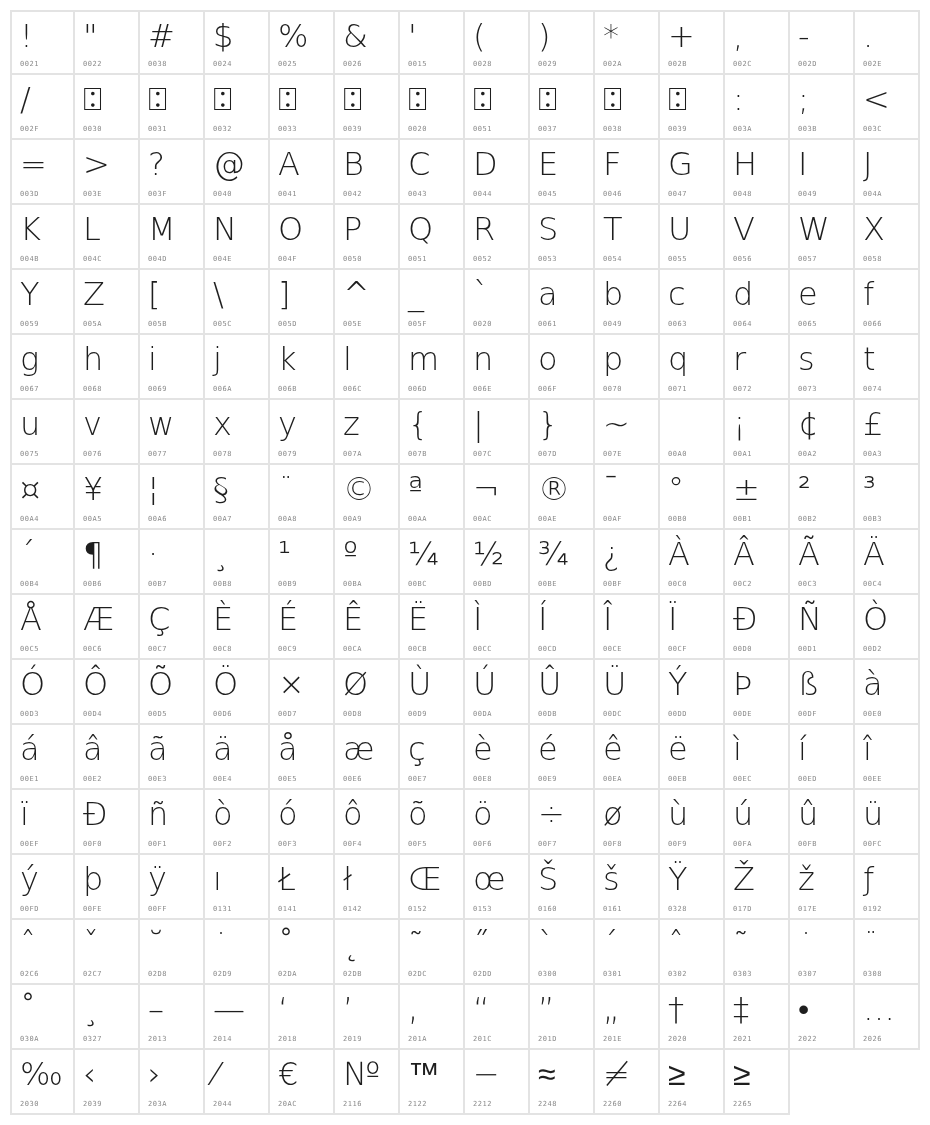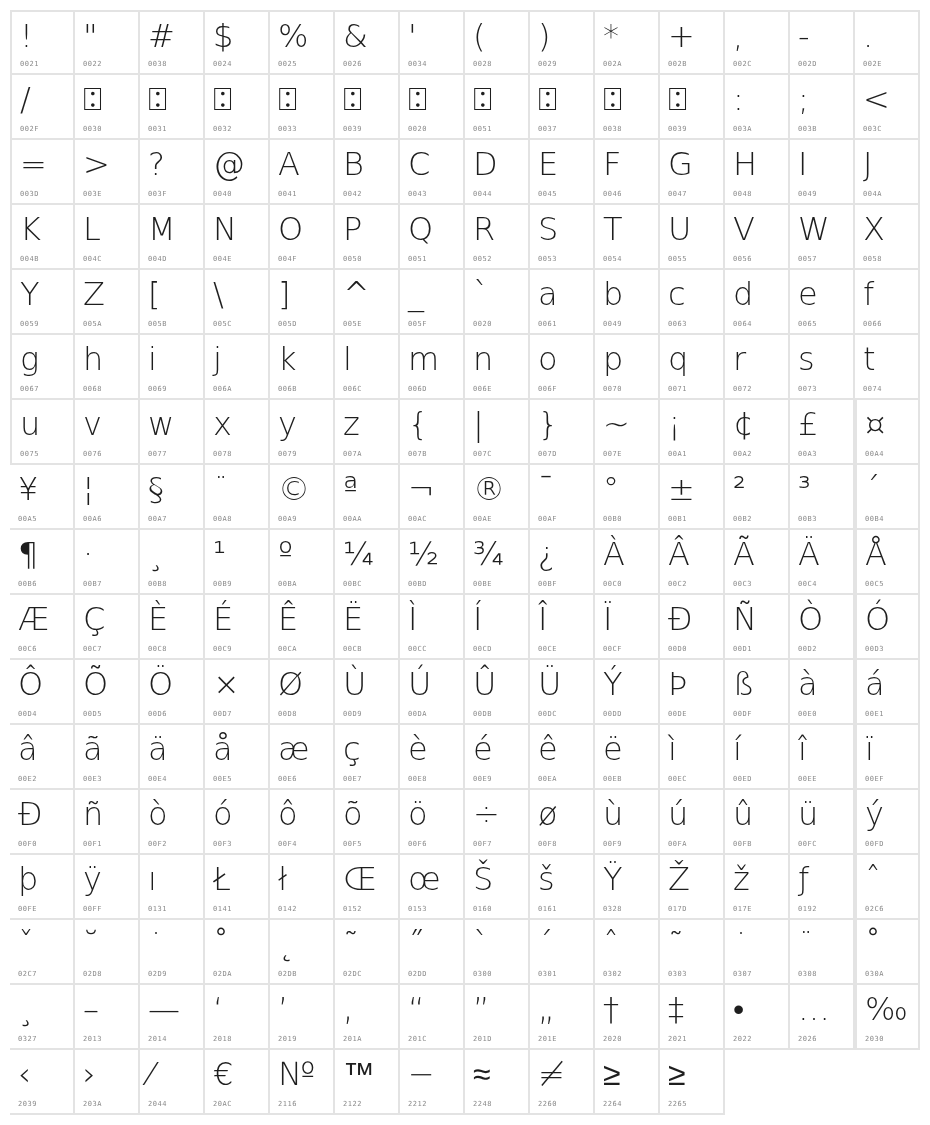--- a/index.html
+++ b/index.html
@@ -60,21 +60,21 @@
     <div class="cell first-row">
       <span class="glyph">%</span>
       <span class="code">0025</span>
     </div>
     <div class="cell first-row">
       <span class="glyph">&amp;</span>
       <span class="code">0026</span>
     </div>
     <div class="cell first-row">
       <span class="glyph">'</span>
-      <span class="code">0034</span>
+      <span class="code">0015</span>
     </div>
     <div class="cell first-row">
       <span class="glyph">(</span>
       <span class="code">0028</span>
     </div>
     <div class="cell first-row">
       <span class="glyph">)</span>
       <span class="code">0029</span>
     </div>
     <div class="cell first-row">
@@ -409,20 +409,24 @@
       <span class="glyph">|</span>
       <span class="code">007C</span>
     </div>
     <div class="cell">
       <span class="glyph">}</span>
       <span class="code">007D</span>
     </div>
     <div class="cell">
       <span class="glyph">~</span>
       <span class="code">007E</span>
+    </div>
+    <div class="cell">
+      <span class="glyph"> </span>
+      <span class="code">00A0</span>
     </div>
     <div class="cell">
       <span class="glyph">¡</span>
       <span class="code">00A1</span>
     </div>
     <div class="cell">
       <span class="glyph">¢</span>
       <span class="code">00A2</span>
     </div>
     <div class="cell">

